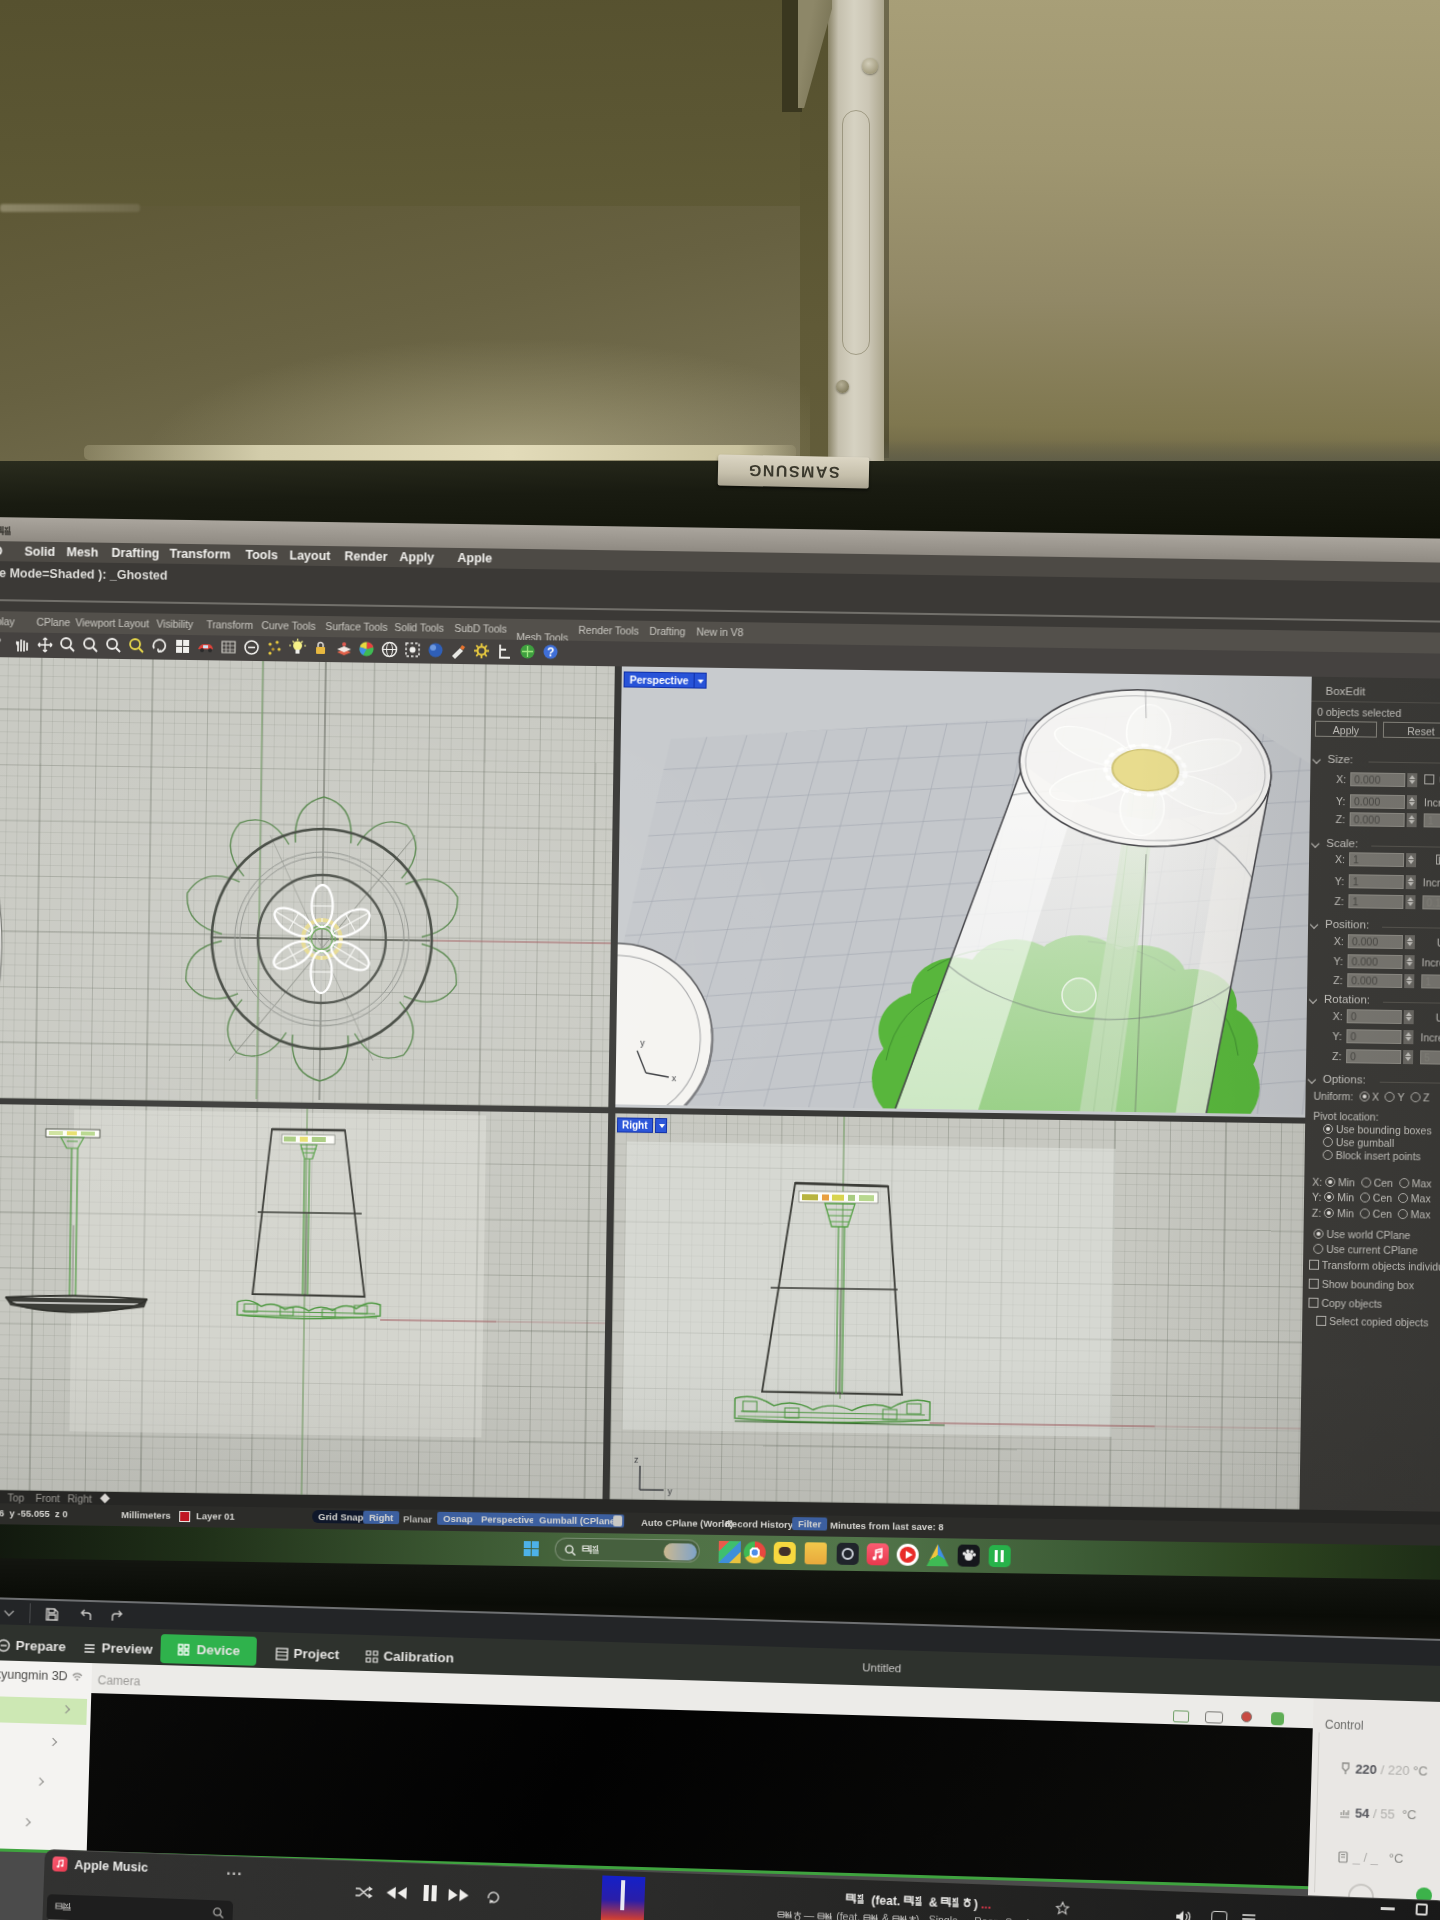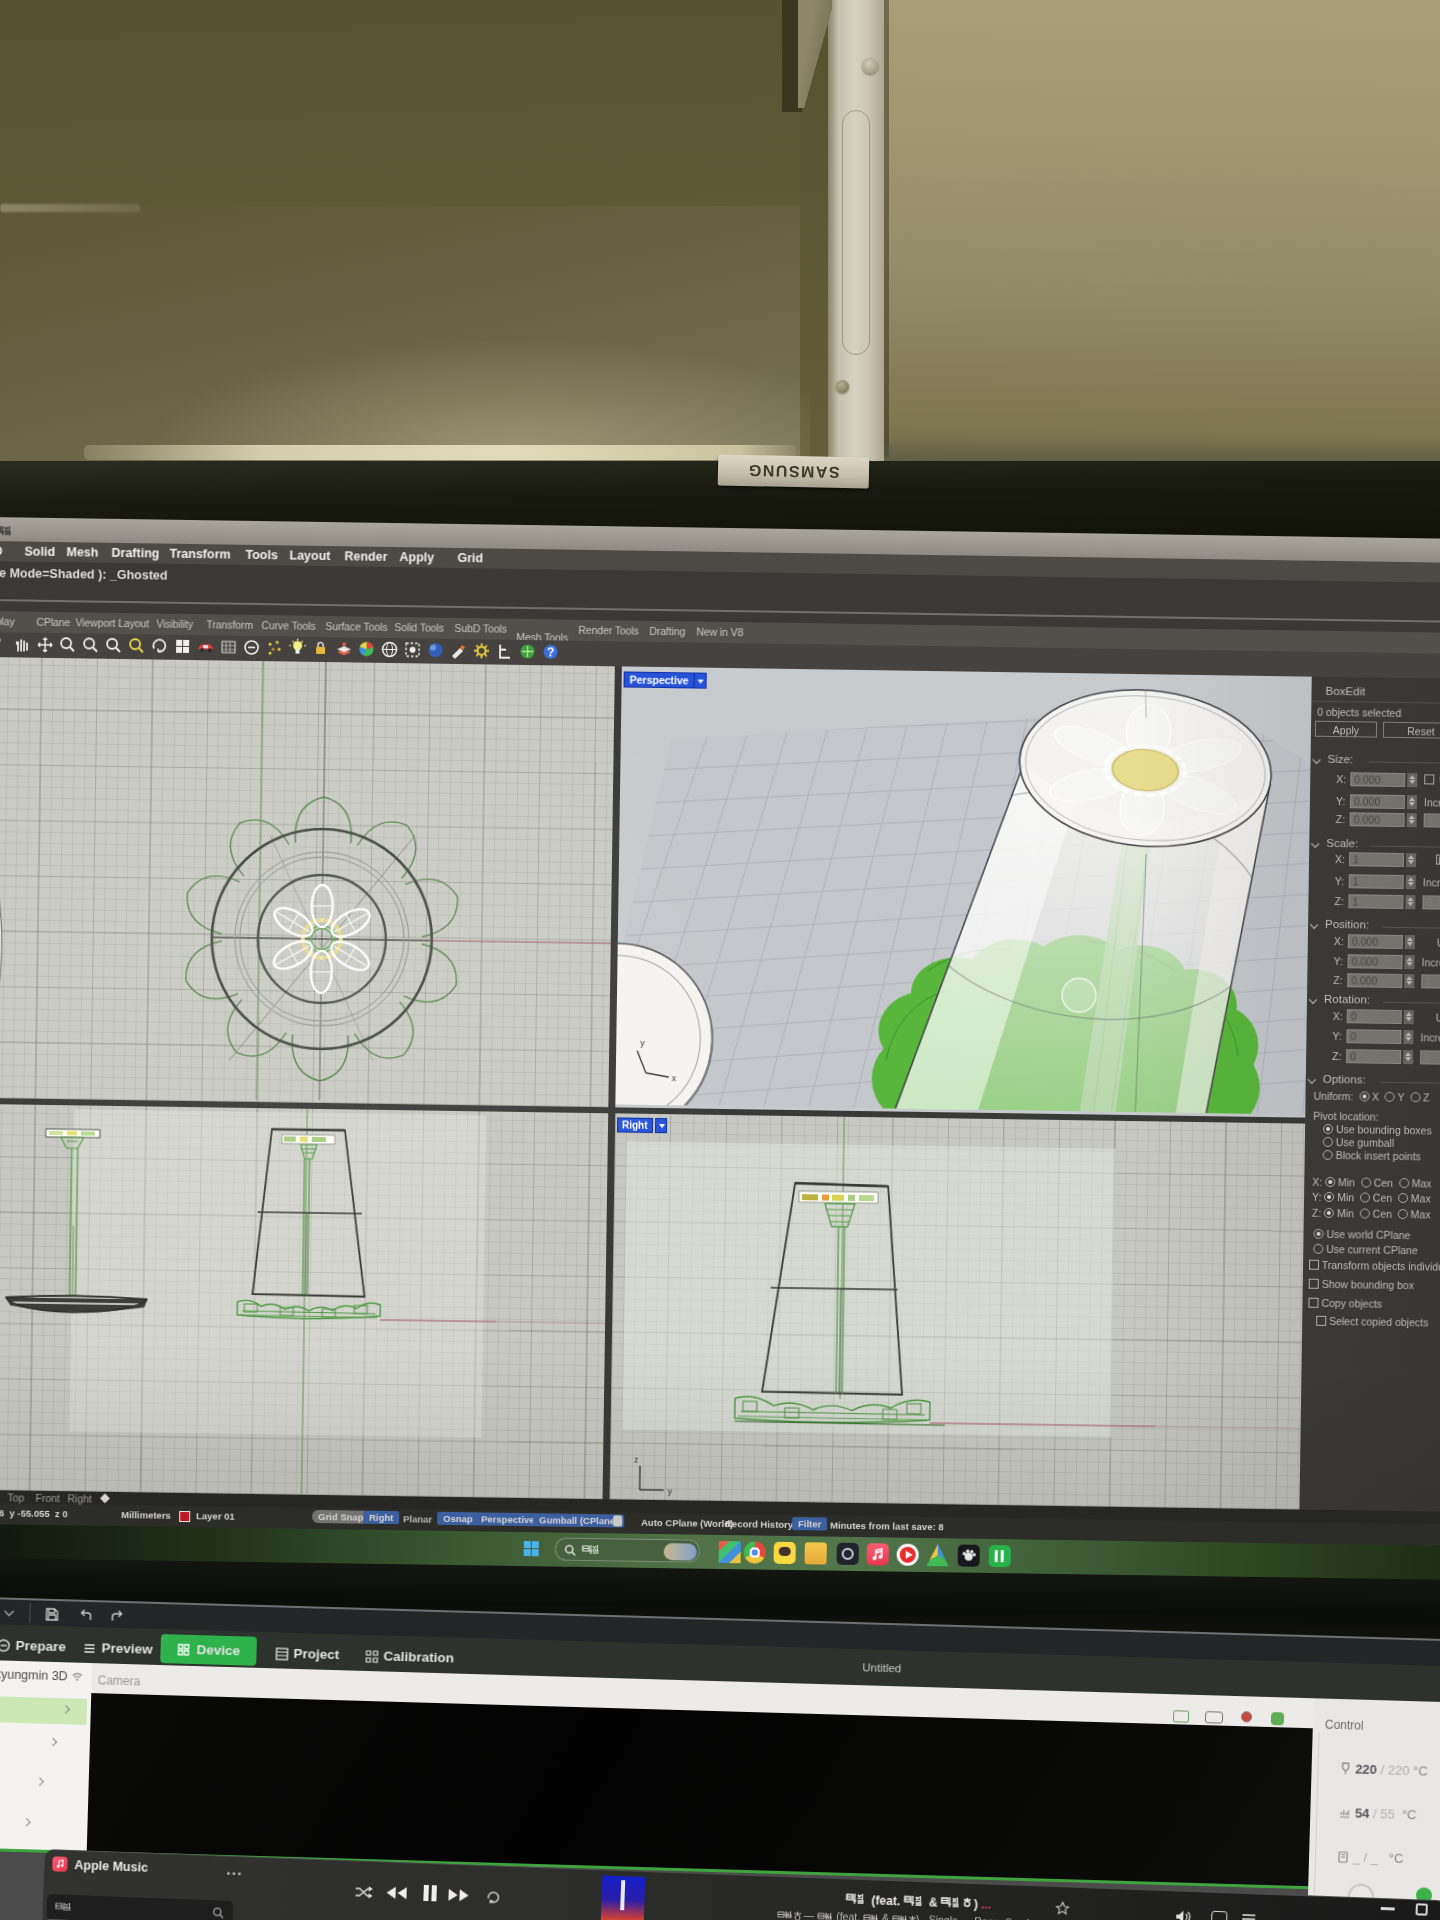--- a/index.html
+++ b/index.html
@@ -75,21 +75,21 @@
   <div class="abs" style="left:0;top:24px;width:1476px;height:20px;background:#4d4a45;color:#f2f1ee;font-size:12.5px;font-weight:bold;">
     <span class="abs" style="left:6px;top:3px;">D</span>
       <span class="abs" style="left:37px;top:3px;">Solid</span>
       <span class="abs" style="left:79px;top:3px;">Mesh</span>
       <span class="abs" style="left:124px;top:3px;">Drafting</span>
       <span class="abs" style="left:182px;top:3px;">Transform</span>
       <span class="abs" style="left:258px;top:3px;">Tools</span>
       <span class="abs" style="left:302px;top:3px;">Layout</span>
       <span class="abs" style="left:357px;top:3px;">Render</span>
       <span class="abs" style="left:412px;top:3px;">Apply</span>
-      <span class="abs" style="left:470px;top:3px;">Grid</span>
+      <span class="abs" style="left:470px;top:3px;">Apple</span>
   </div>
 
   <div class="abs" style="left:0;top:44px;width:1476px;height:50px;background:#3b3936;">
     <span class="abs" style="left:12px;top:5px;font-size:12.5px;font-weight:bold;color:#dddcd8;">e Mode=Shaded ): _Ghosted</span>
     <div class="abs" style="left:0;top:38px;width:1476px;height:2px;background:#72706b;"></div>
   </div>
 
   <div class="abs" style="left:0;top:94px;width:1476px;height:21px;background:#53504b;color:#c9c7c1;font-size:10.5px;letter-spacing:-0.1px;">
     <span class="abs" style="left:2px;top:4px;">isplay</span>
       <span class="abs" style="left:50px;top:4px;">CPlane</span>
@@ -611,21 +611,21 @@
       <span class="abs" style="left:62px;top:1px;">Front</span>
       <span class="abs" style="left:94px;top:1px;">Right</span>
       <span class="abs" style="left:128px;top:3px;width:7px;height:7px;background:#d8d6d2;transform:rotate(45deg);"></span>
   </div>
 
   <div class="abs" id="statusbar" style="left:0;top:986px;width:1476px;height:21px;background:#2c2c29;color:#d6d5d1;font-size:9.5px;font-weight:bold;white-space:nowrap;">
     <span class="abs" style="left:2px;top:4px;">88.276&nbsp;&nbsp;y -55.055&nbsp;&nbsp;z 0</span>
     <span class="abs" style="left:148px;top:4px;">Millimeters</span>
     <span class="abs" style="left:206px;top:5px;width:11px;height:11px;background:#c01722;border:1px solid #e9e8e4;"></span>
     <span class="abs" style="left:223px;top:4px;">Layer 01</span>
-    <span class="abs" style="left:339px;top:2px;background:#737373;border-radius:6px;padding:1px 6px;">Grid Snap</span>
+    <span class="abs" style="left:339px;top:2px;background:#0f172a;border-radius:6px;padding:1px 6px;">Grid Snap</span>
     <span class="abs" style="left:390px;top:2px;background:#3c5f9f;border-radius:2px;padding:1px 6px;">Right</span>
     <span class="abs" style="left:430px;top:4px;color:#b9b8b4;">Planar</span>
     <span class="abs" style="left:464px;top:2px;background:#3c5f9f;border-radius:2px;padding:1px 6px;">Osnap</span>
     <span class="abs" style="left:502px;top:2px;background:#3c5f9f;border-radius:2px;padding:1px 6px;">Perspective</span>
     <span class="abs" style="left:560px;top:2px;background:#3c5f9f;border-radius:2px;padding:1px 6px;">Gumball (CPlane)</span>
     <span class="abs" style="left:640px;top:3px;width:9px;height:11px;background:#c9c8c4;border-radius:2px;"></span>
     <span class="abs" style="left:668px;top:4px;">Auto CPlane (World)</span>
     <span class="abs" style="left:752px;top:4px;">Record History</span>
     <span class="abs" style="left:819px;top:2px;background:#3c5f9f;border-radius:2px;padding:1px 6px;">Filter</span>
     <span class="abs" style="left:857px;top:4px;">Minutes from last save: 8</span>

